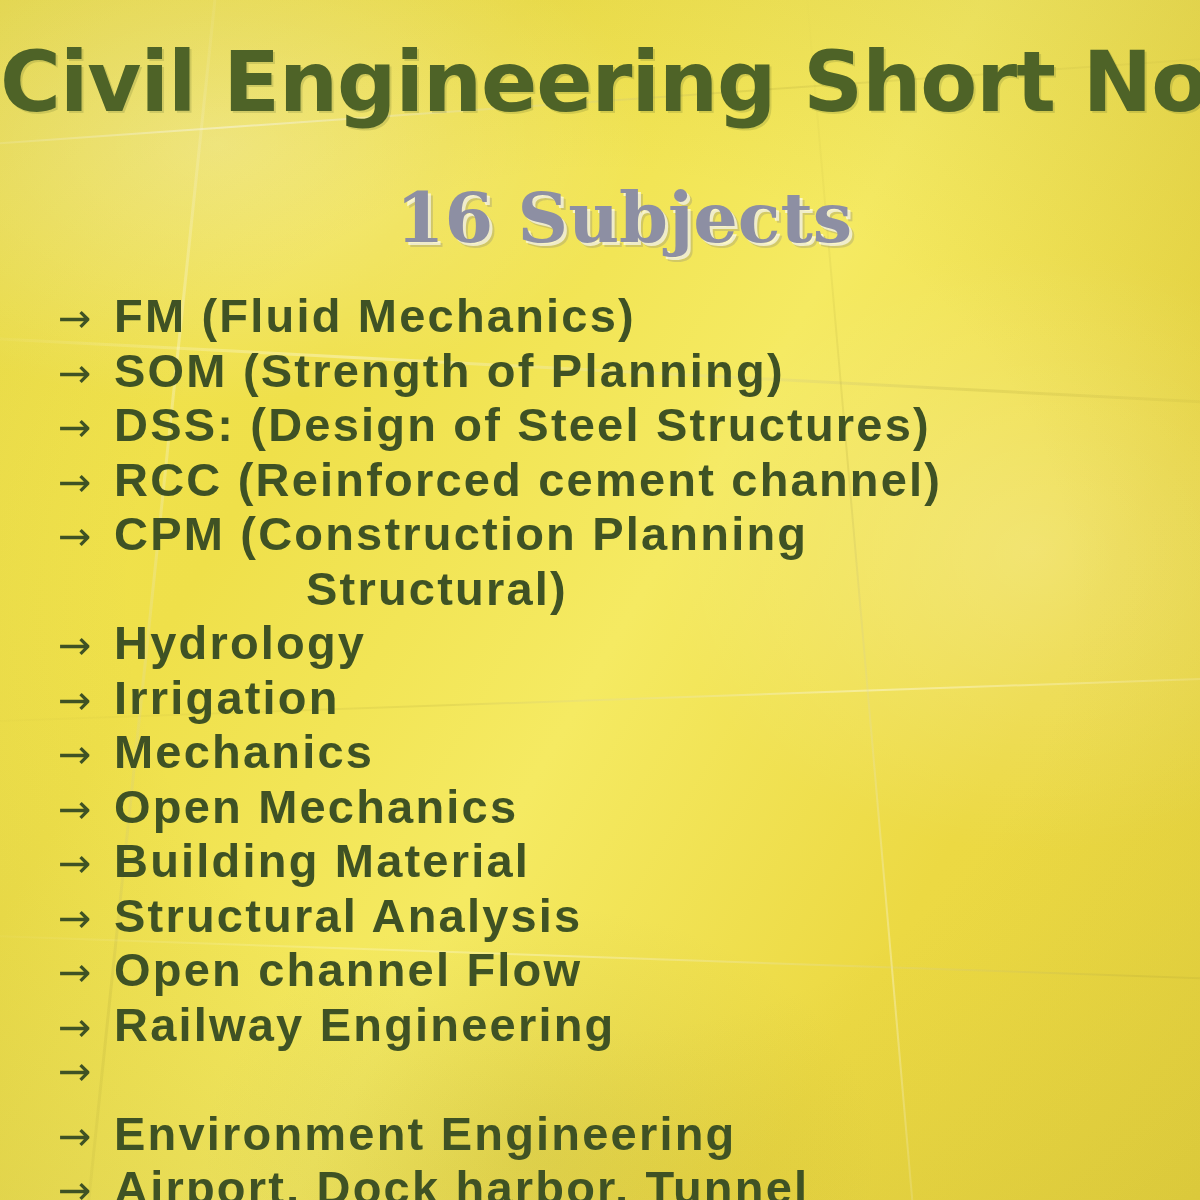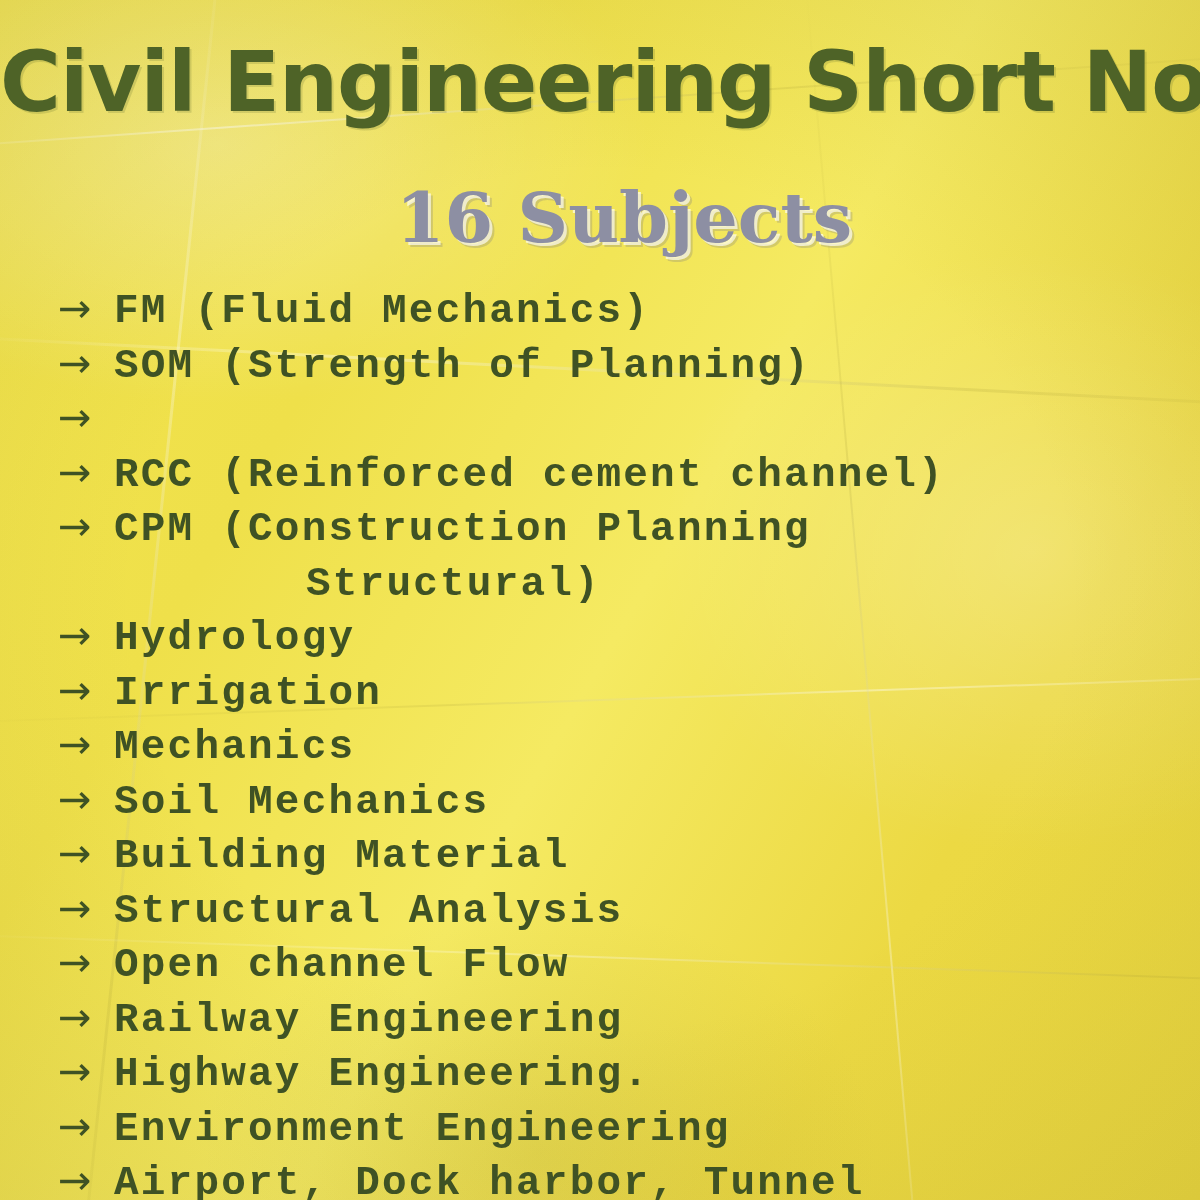--- a/index.html
+++ b/index.html
@@ -108,23 +108,23 @@
   }
   .arrow {
     width: 56px;
     flex: 0 0 56px;
     font-size: 40px;
     line-height: 1;
     color: #3f5224;
     font-family: "DejaVu Sans", sans-serif;
   }
   .label {
-    font-family: Liberation Mono, monospace;
+    font-family: Liberation Sans, sans-serif;
     font-weight: bold;
-    font-size: 41px;
+    font-size: 47px;
     letter-spacing: 2.2px;
     color: #3f5224;
     white-space: nowrap;
   }
   .item.cont .arrow {
     visibility: hidden;
   }
   .item.cont .label {
     padding-left: 192px;
   }
@@ -148,20 +148,21 @@
     <div class="item">
       <span class="arrow">→</span>
       <span class="label">FM (Fluid Mechanics)</span>
     </div>
     <div class="item">
       <span class="arrow">→</span>
       <span class="label">SOM (Strength of Planning)</span>
     </div>
     <div class="item">
       <span class="arrow">→</span>
+      <span class="label">DSS: (Design of Steel Structures)</span>
     </div>
     <div class="item">
       <span class="arrow">→</span>
       <span class="label">RCC (Reinforced cement channel)</span>
     </div>
     <div class="item">
       <span class="arrow">→</span>
       <span class="label">CPM (Construction Planning</span>
     </div>
     <div class="item cont">
@@ -175,41 +176,40 @@
     <div class="item">
       <span class="arrow">→</span>
       <span class="label">Irrigation</span>
     </div>
     <div class="item">
       <span class="arrow">→</span>
       <span class="label">Mechanics</span>
     </div>
     <div class="item">
       <span class="arrow">→</span>
-      <span class="label">Soil Mechanics</span>
+      <span class="label">Open Mechanics</span>
     </div>
     <div class="item">
       <span class="arrow">→</span>
       <span class="label">Building Material</span>
     </div>
     <div class="item">
       <span class="arrow">→</span>
       <span class="label">Structural Analysis</span>
     </div>
     <div class="item">
       <span class="arrow">→</span>
       <span class="label">Open channel Flow</span>
     </div>
     <div class="item">
       <span class="arrow">→</span>
       <span class="label">Railway Engineering</span>
     </div>
     <div class="item">
       <span class="arrow">→</span>
-      <span class="label">Highway Engineering.</span>
     </div>
     <div class="item">
       <span class="arrow">→</span>
       <span class="label">Environment Engineering</span>
     </div>
     <div class="item">
       <span class="arrow">→</span>
       <span class="label">Airport, Dock harbor, Tunnel</span>
     </div>
   </div>

